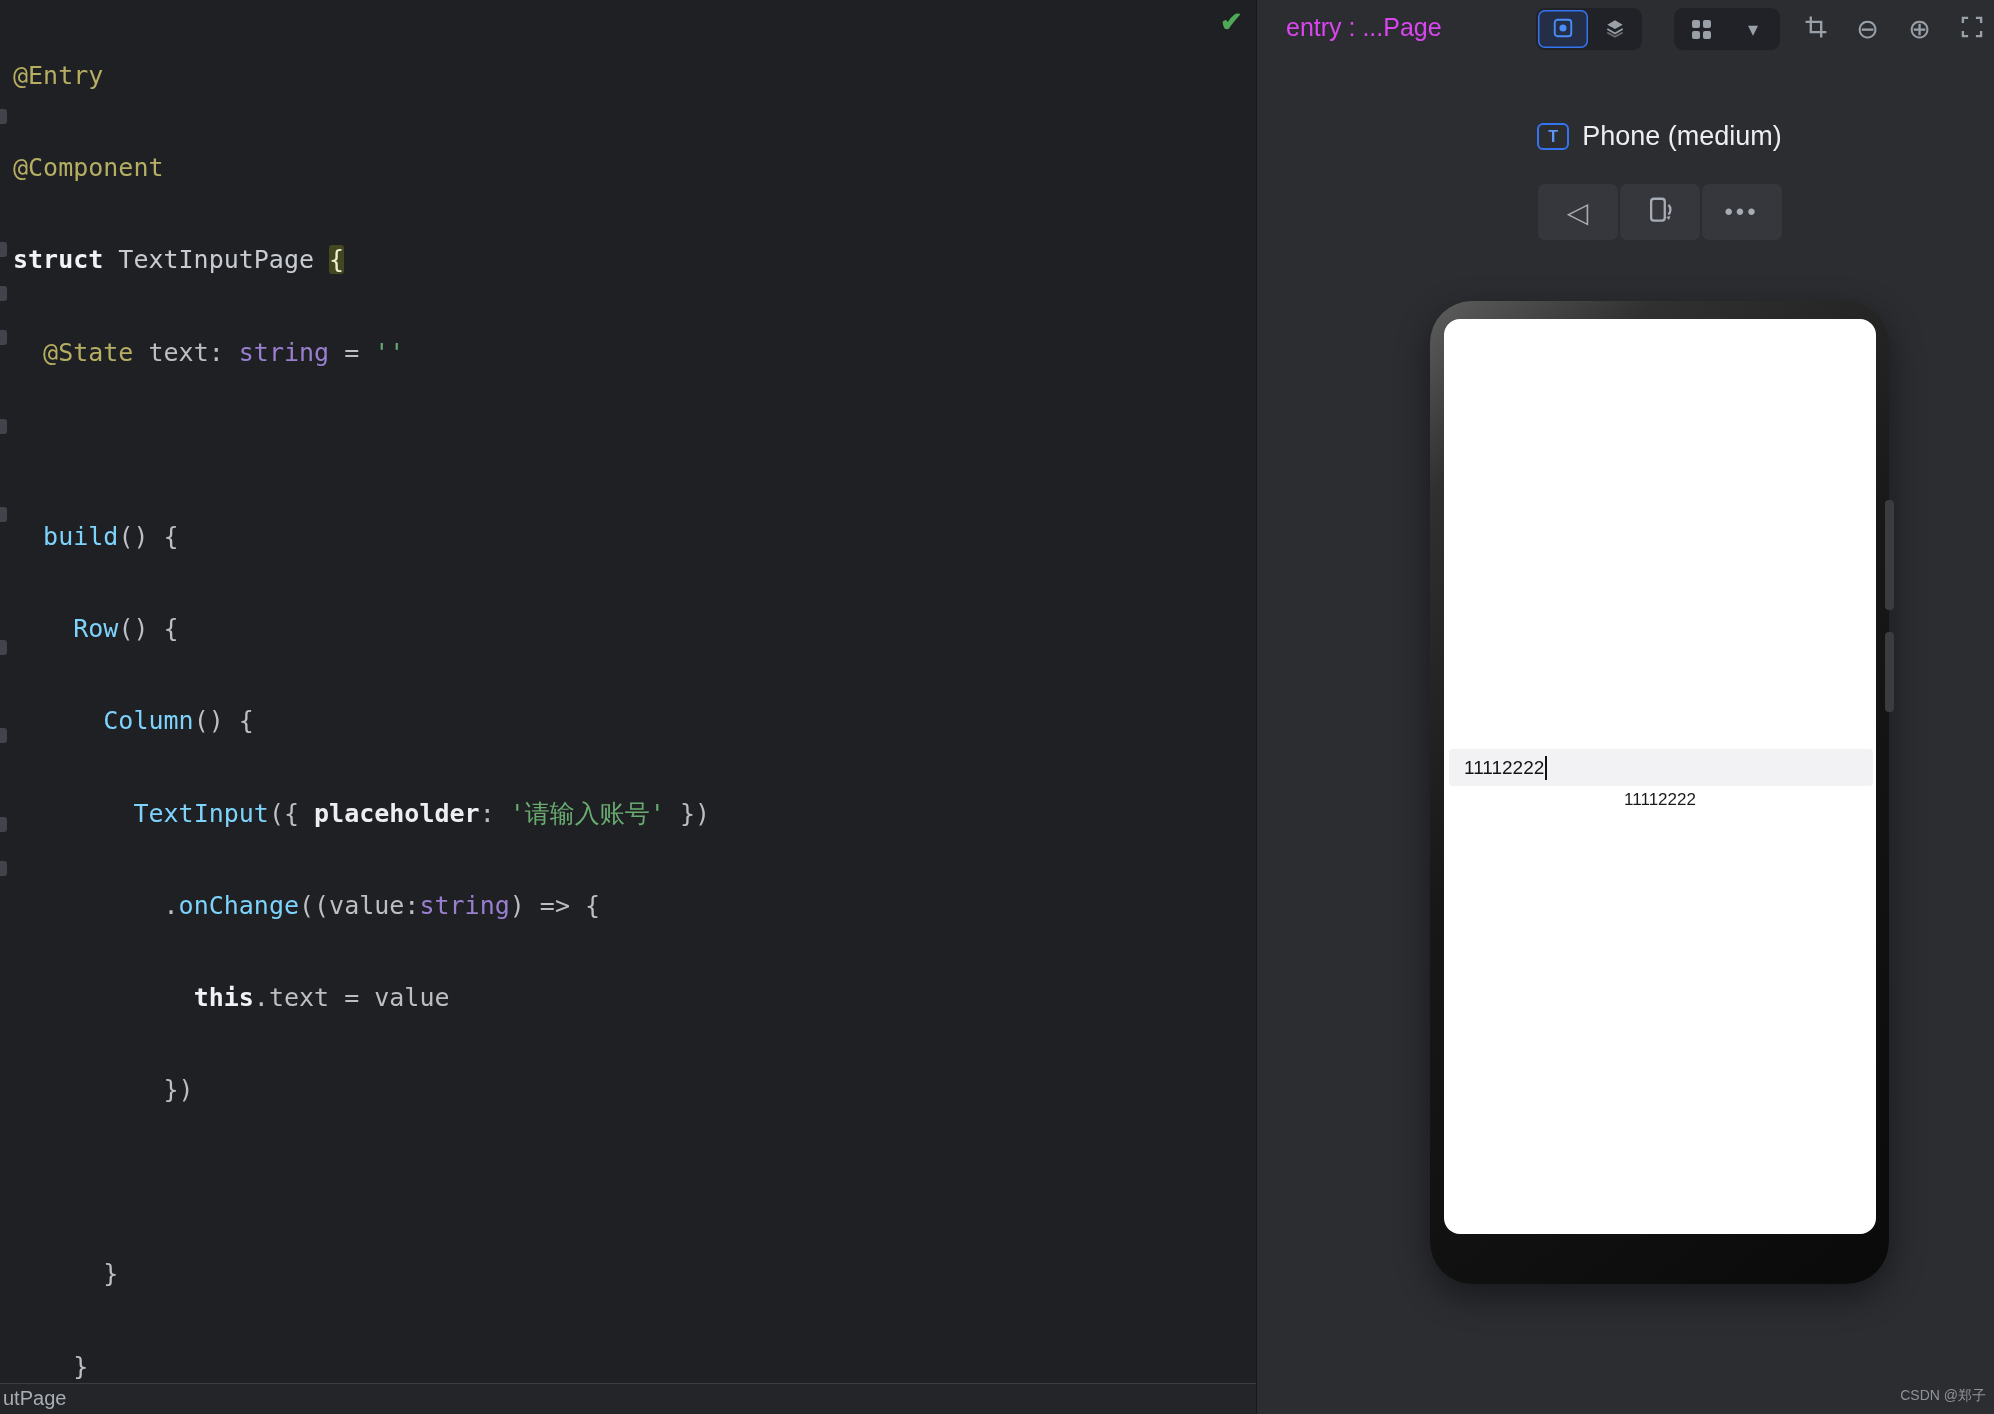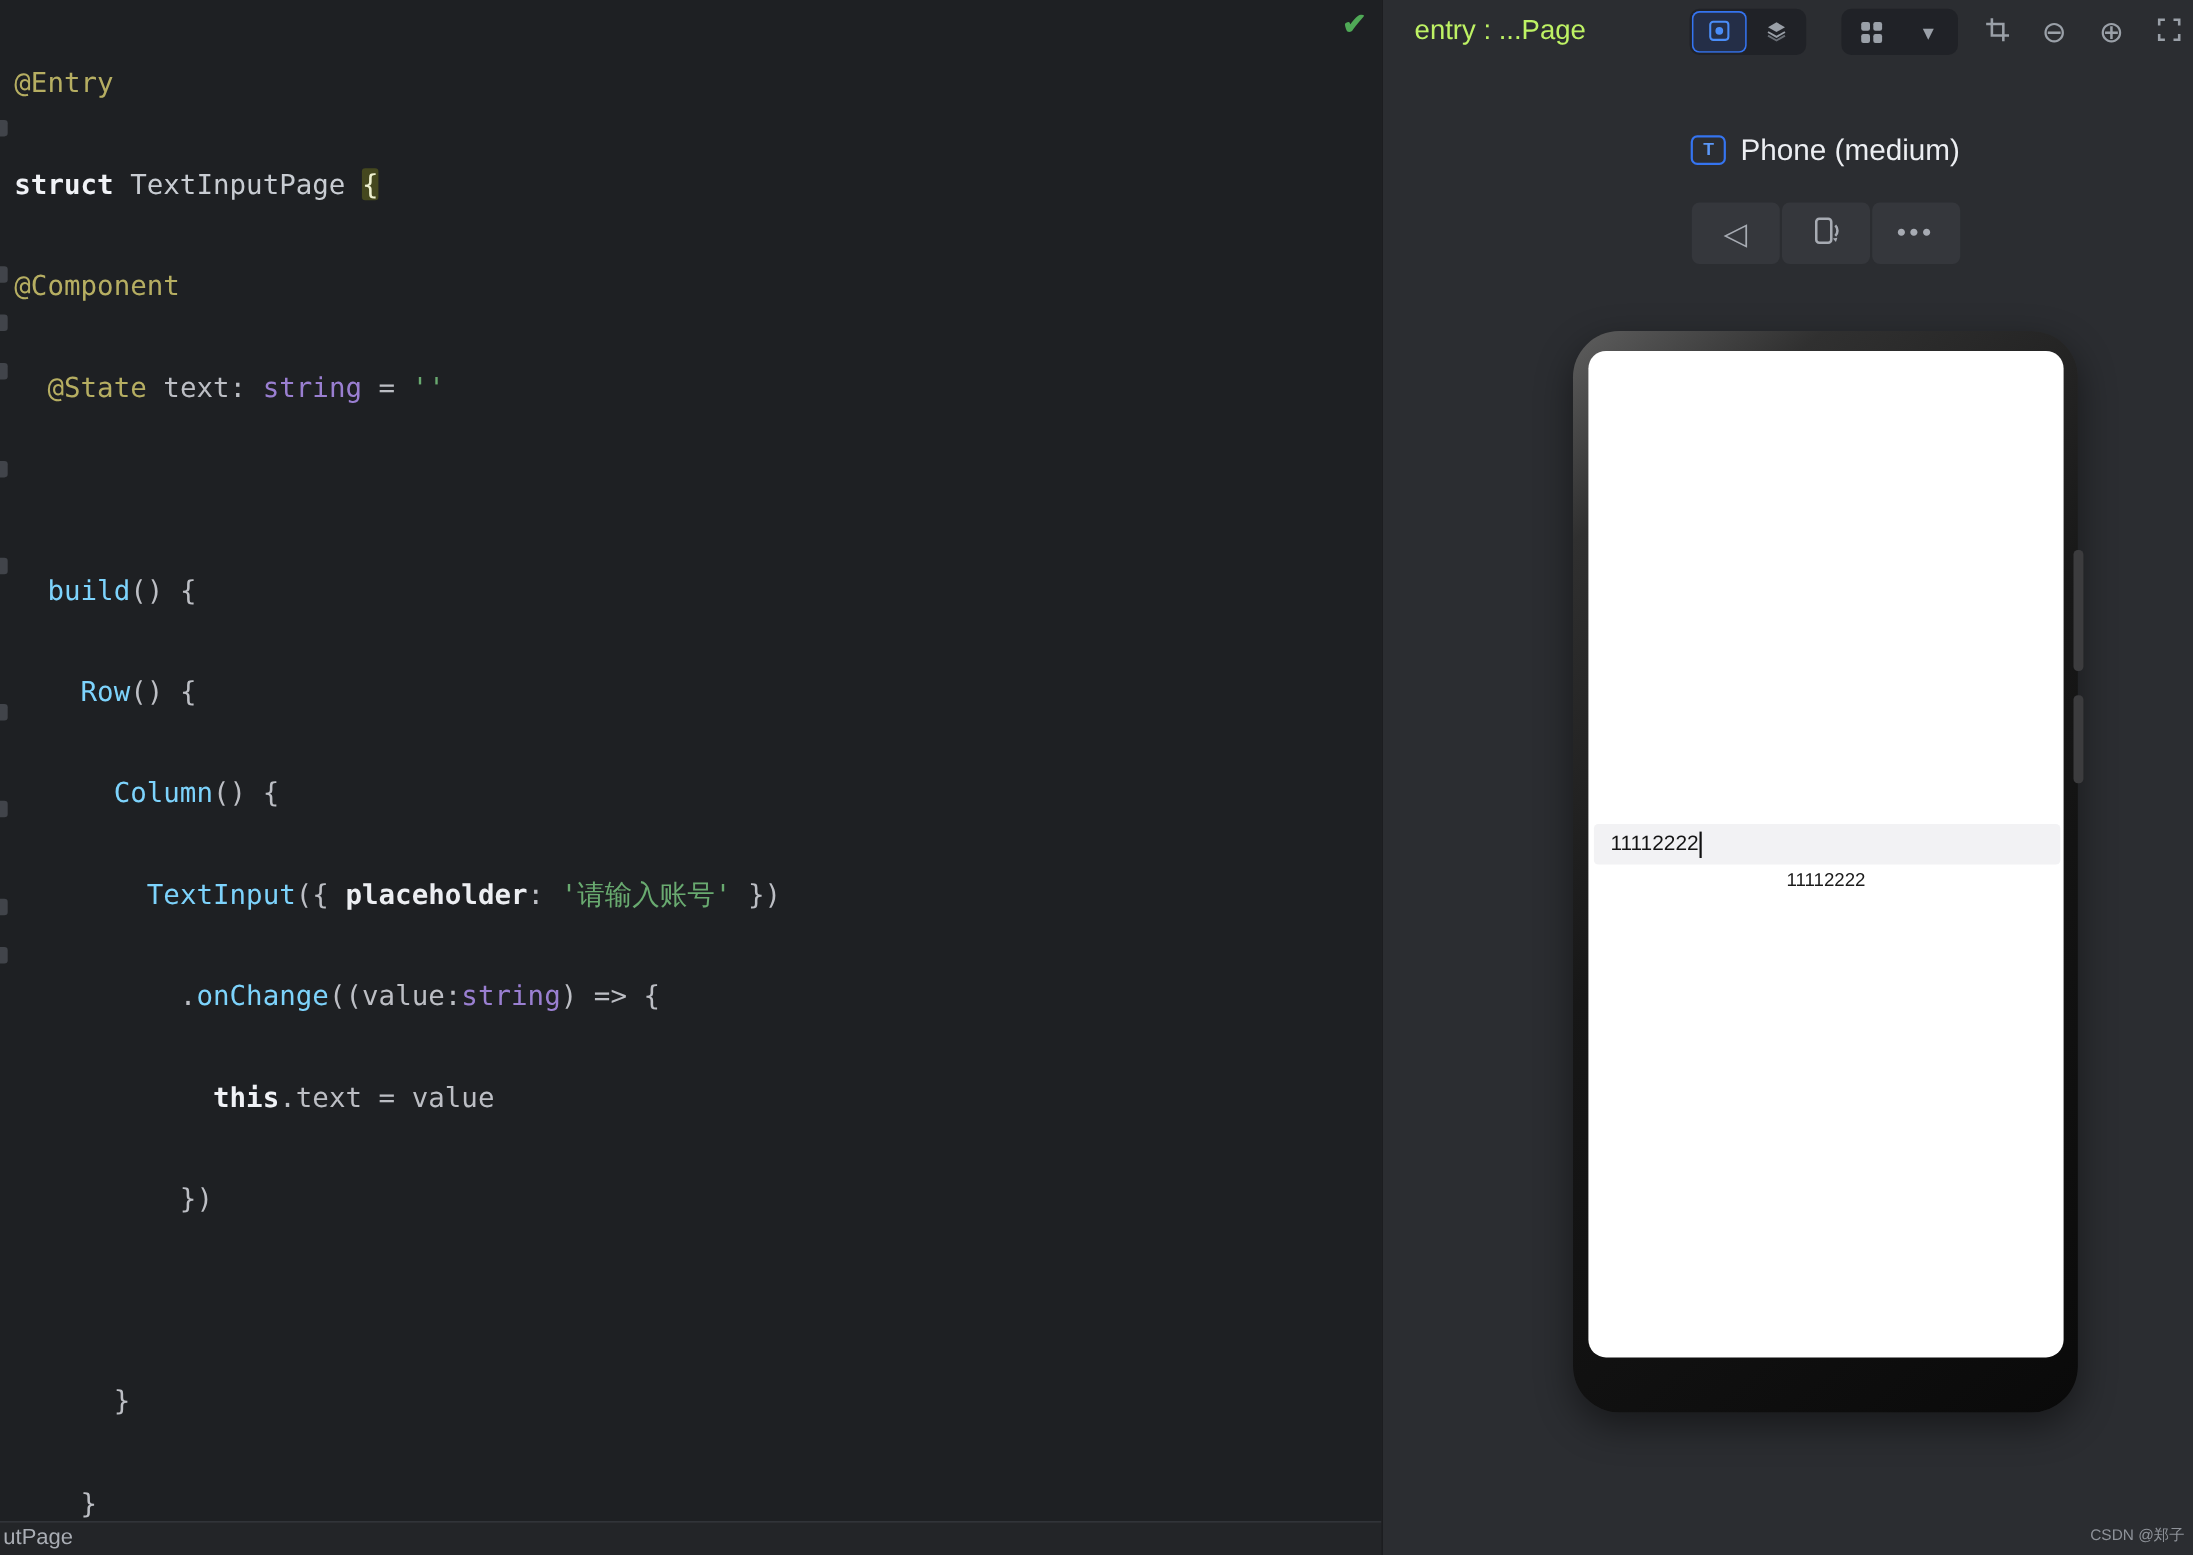--- a/index.html
+++ b/index.html
@@ -24,21 +24,21 @@
   .tok-def{color:#c8ccd2;}
   .tok-brace-match{color:#eef0d0;background:#45481f;border-radius:3px;}
   .tok-close-match{color:#62b46d;font-weight:bold;background:#2e3a2c;border-radius:3px;}
   .gutter-mark{position:absolute;left:0;width:7px;height:15px;background:#41444a;border-radius:0 3px 3px 0;}
   .check-icon{position:absolute;left:1220px;top:6px;font-size:27px;color:var(--success,#4fa956);font-weight:bold;}
   .editor-bottom{position:absolute;left:0;bottom:0;width:100%;height:31px;background:#232528;border-top:1px solid #3a3d42;box-sizing:border-box;overflow:hidden;}
   .breadcrumb{position:absolute;left:3px;top:3px;font-size:20px;color:#a9adb4;}
 
   
   .previewer{position:absolute;left:1256px;top:0;width:738px;height:1414px;background:#2b2d31;border-left:1px solid #17181a;box-sizing:border-box;}
-  .pv-title{position:absolute;left:29px;top:13px;font-size:25px;color:#bef264;}
+  .pv-title{position:absolute;left:29px;top:13px;font-size:25px;color:#d946ef;}
   .seg{position:absolute;top:8px;height:42px;background:#202227;border-radius:9px;display:flex;align-items:center;padding:0 2px;gap:2px;box-sizing:border-box;}
   .seg1{left:279px;}
   .seg2{left:417px;}
   .segbtn{width:50px;height:38px;display:flex;align-items:center;justify-content:center;background:transparent;border:none;border-radius:7px;cursor:pointer;padding:0;}
   .segbtn.active{box-shadow:inset 0 0 0 1.5px var(--accent,#3574f0);background:#242e47;}
   .right-icons{position:absolute;left:538px;top:9px;display:flex;gap:11px;}
   .iconbtn{width:41px;height:40px;display:flex;align-items:center;justify-content:center;background:none;border:none;color:#9aa0a8;font-size:27px;cursor:pointer;padding:0;line-height:1;}
   .grid-icon{display:grid;grid-template-columns:8px 8px;grid-template-rows:8px 8px;gap:3px;}
   .grid-icon i{background:#9aa0a8;border-radius:2px;display:block;}
   .caret{color:#9aa0a8;font-size:20px;}
@@ -65,22 +65,22 @@
   .echo{position:absolute;top:471px;left:0;width:100%;text-align:center;font-size:17px;color:#1b1b1b;}
 
   .watermark{position:absolute;right:8px;bottom:9px;font-size:14px;color:#8f939a;}
 </style>
 </head>
 <body>
 
 <div class="editor">
   <div class="code-lines">
       <div class="code-line"><span class="tok-ann">@Entry</span></div>
+      <div class="code-line"><span class="tok-ann">@Component</span></div>
       <div class="code-line"><span class="tok-kw">struct </span><span class="tok-def">TextInputPage </span><span class="tok-brace-match">{</span></div>
-      <div class="code-line"><span class="tok-ann">@Component</span></div>
       <div class="code-line"><span>  </span><span class="tok-ann">@State</span><span> text: </span><span class="tok-type">string</span><span> = </span><span class="tok-str">''</span></div>
       <div class="code-line">&nbsp;</div>
       <div class="code-line"><span>  </span><span class="tok-fn">build</span><span>() {</span></div>
       <div class="code-line"><span>    </span><span class="tok-fn">Row</span><span>() {</span></div>
       <div class="code-line"><span>      </span><span class="tok-fn">Column</span><span>() {</span></div>
       <div class="code-line"><span>        </span><span class="tok-fn">TextInput</span><span>({ </span><span class="tok-prop">placeholder</span><span>: </span><span class="tok-str">'请输入账号'</span><span> })</span></div>
       <div class="code-line"><span>          .</span><span class="tok-fn">onChange</span><span>((value:</span><span class="tok-type">string</span><span>) =&gt; {</span></div>
       <div class="code-line"><span>            </span><span class="tok-kw">this</span><span>.text = value</span></div>
       <div class="code-line"><span>          })</span></div>
       <div class="code-line">&nbsp;</div>

